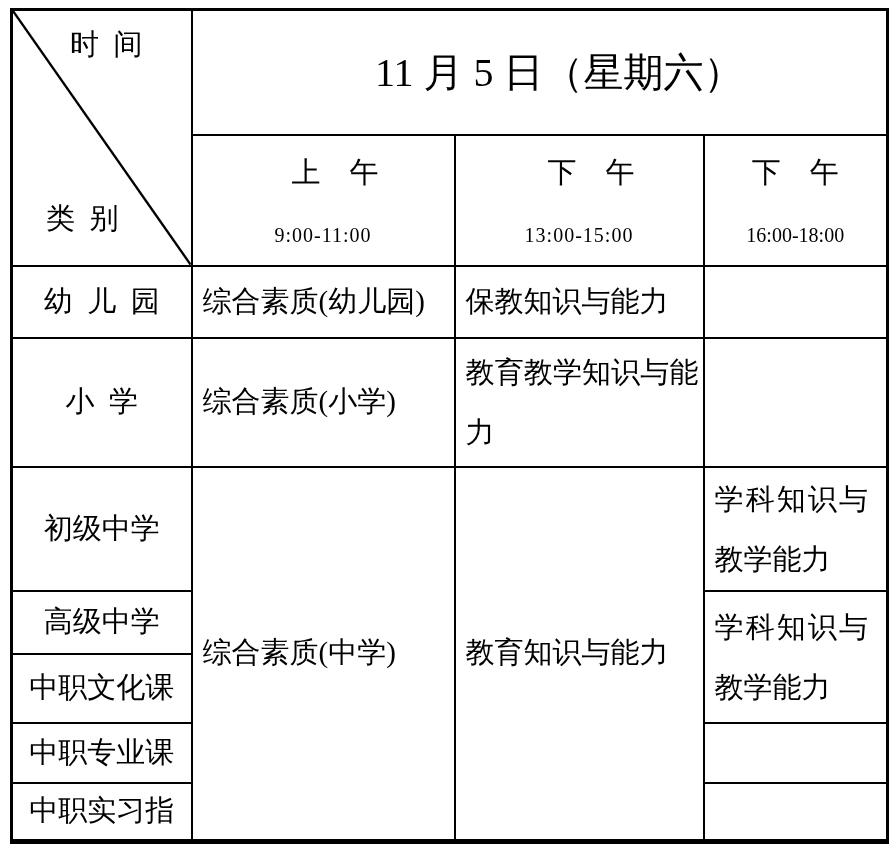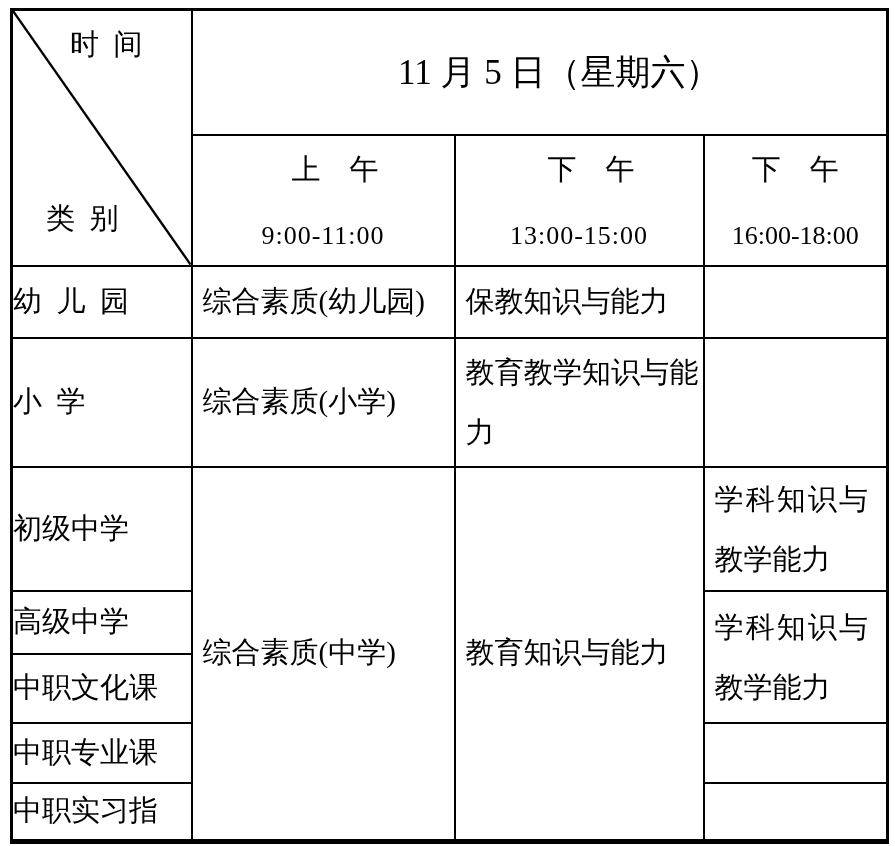--- a/index.html
+++ b/index.html
@@ -40,29 +40,29 @@
   tr.r-zhwen { height: 69px; }
   tr.r-zhzhuan { height: 60px; }
   tr.r-zhshi { height: 59px; }
 
   
   td.corner { position: relative; }
   td.corner svg { position: absolute; left: 0; top: 0; width: 100%; height: 100%; display: block; }
   .corner-top { position: absolute; top: 14px; left: 57px; white-space: pre; }
   .corner-bottom { position: absolute; bottom: 26px; left: 33px; white-space: pre; }
 
-  td.date-cell { text-align: center; font-size: 35px; padding-left: 40px; }
+  td.date-cell { text-align: center; font-size: 40px; padding-left: 40px; }
 
   td.session { text-align: center; }
   td.session .period { white-space: pre; padding-left: 24px; }
-  td.session .time { margin-top: 31px; font-size: 26px; letter-spacing: 1px; }
+  td.session .time { margin-top: 31px; font-size: 20px; letter-spacing: 1px; }
   td.session.tight .time { letter-spacing: 0; }
   td.session.tight .period { padding-left: 0; }
 
-  td.cat { white-space: pre; }
+  td.cat { text-align: center; white-space: pre; }
 
   td.subj  { text-align: left; padding-left: 10px; padding-right: 4px; }
   td.subj4 { text-align: left; padding-left: 10px; padding-right: 18px; }
   td.wrap2 {
     text-align: justify;
     text-justify: inter-character;
     text-align-last: left;
     line-height: 60px;
   }
 </style>

